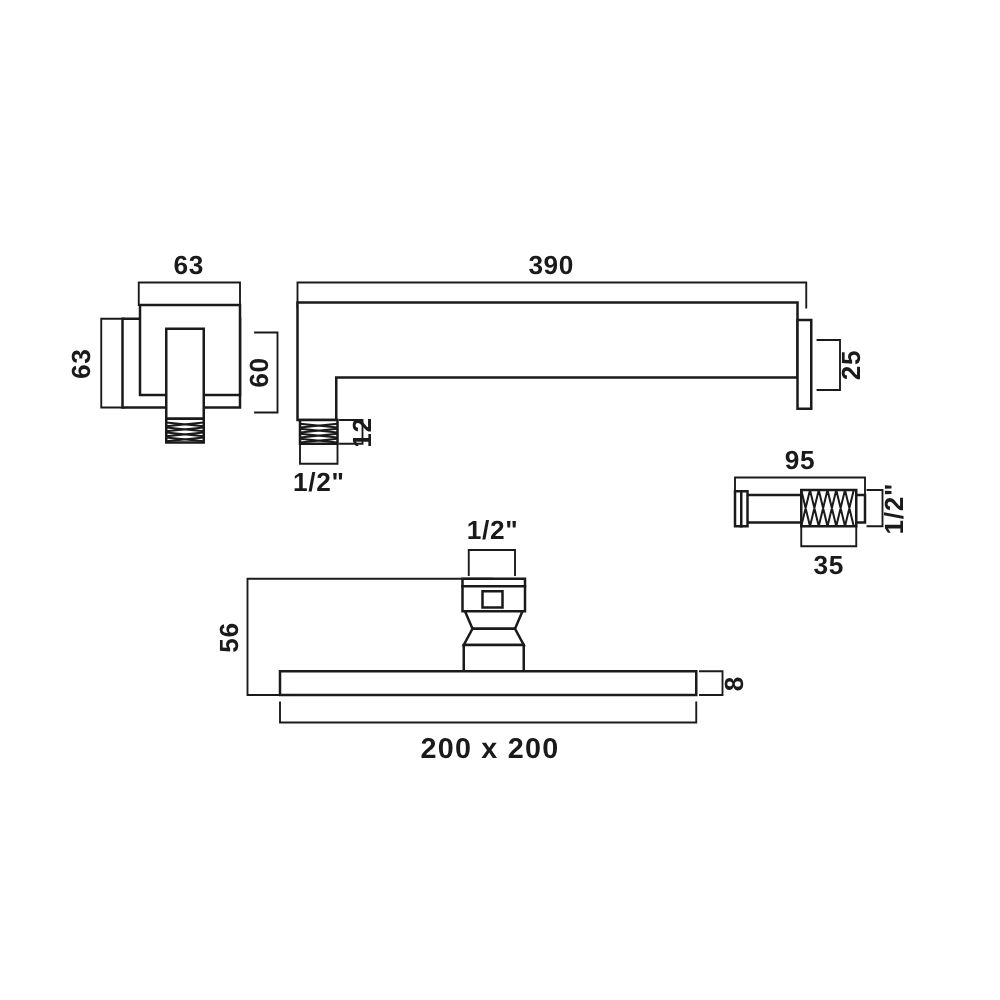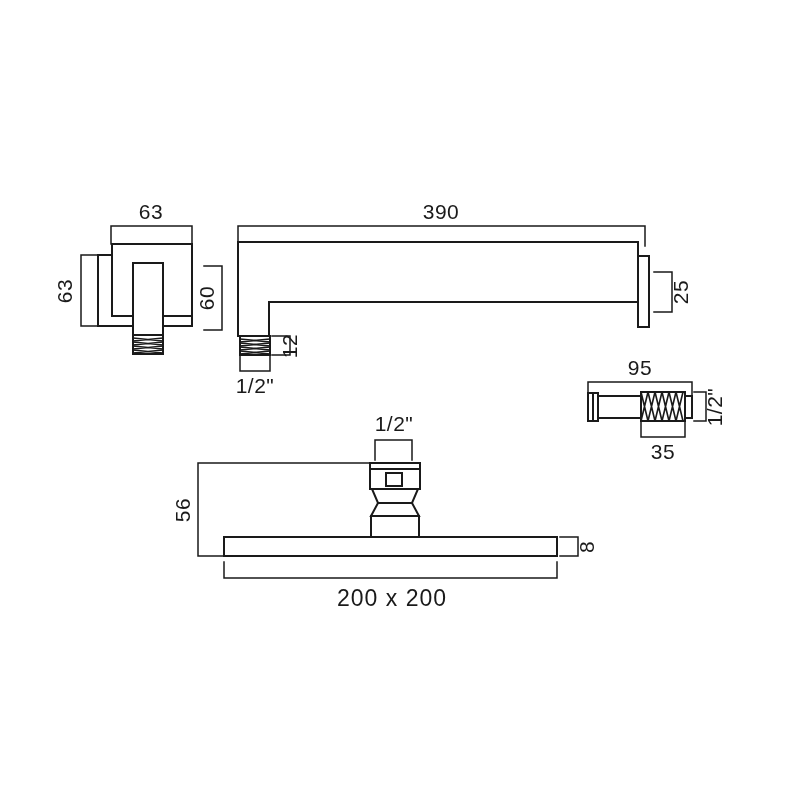--- a/index.html
+++ b/index.html
@@ -10,20 +10,21 @@
   body {
     width: 800px;
     height: 800px;
     font-family: "Liberation Sans", sans-serif;
     overflow: hidden;
   }
   #drawing-root {
     position: relative;
     width: 800px;
     height: 800px;
+    font-weight: bold;
   }
   svg#tech-drawing {
     display: block;
     width: 800px;
     height: 800px;
     background: #ffffff;
   }
   .part-line {
     fill: none;
     stroke: #1a1a1a;

